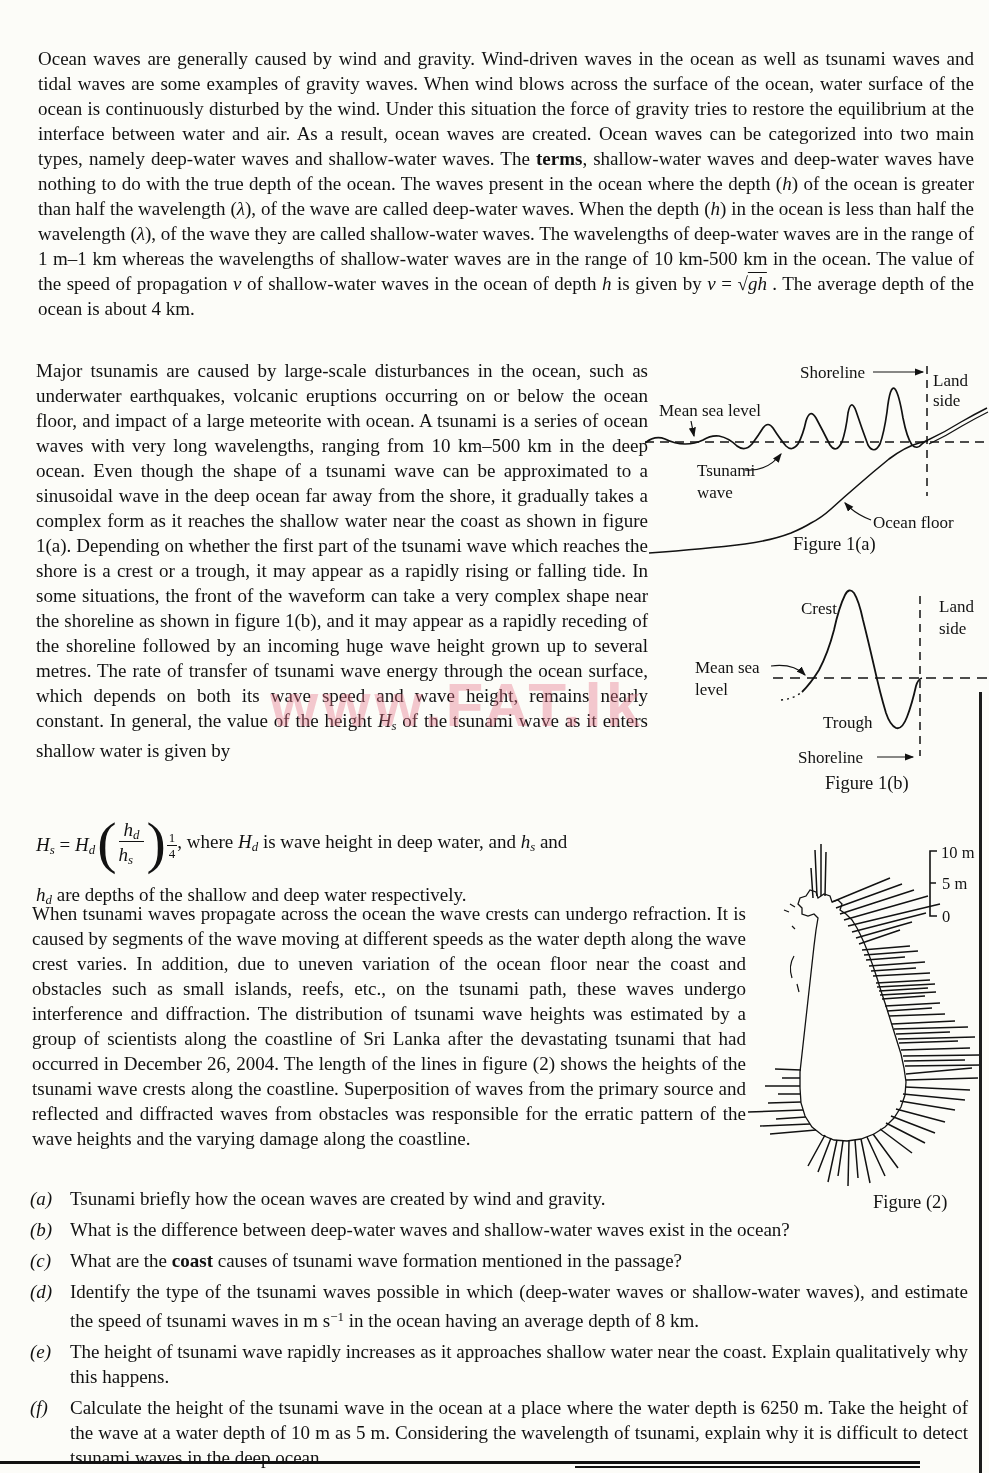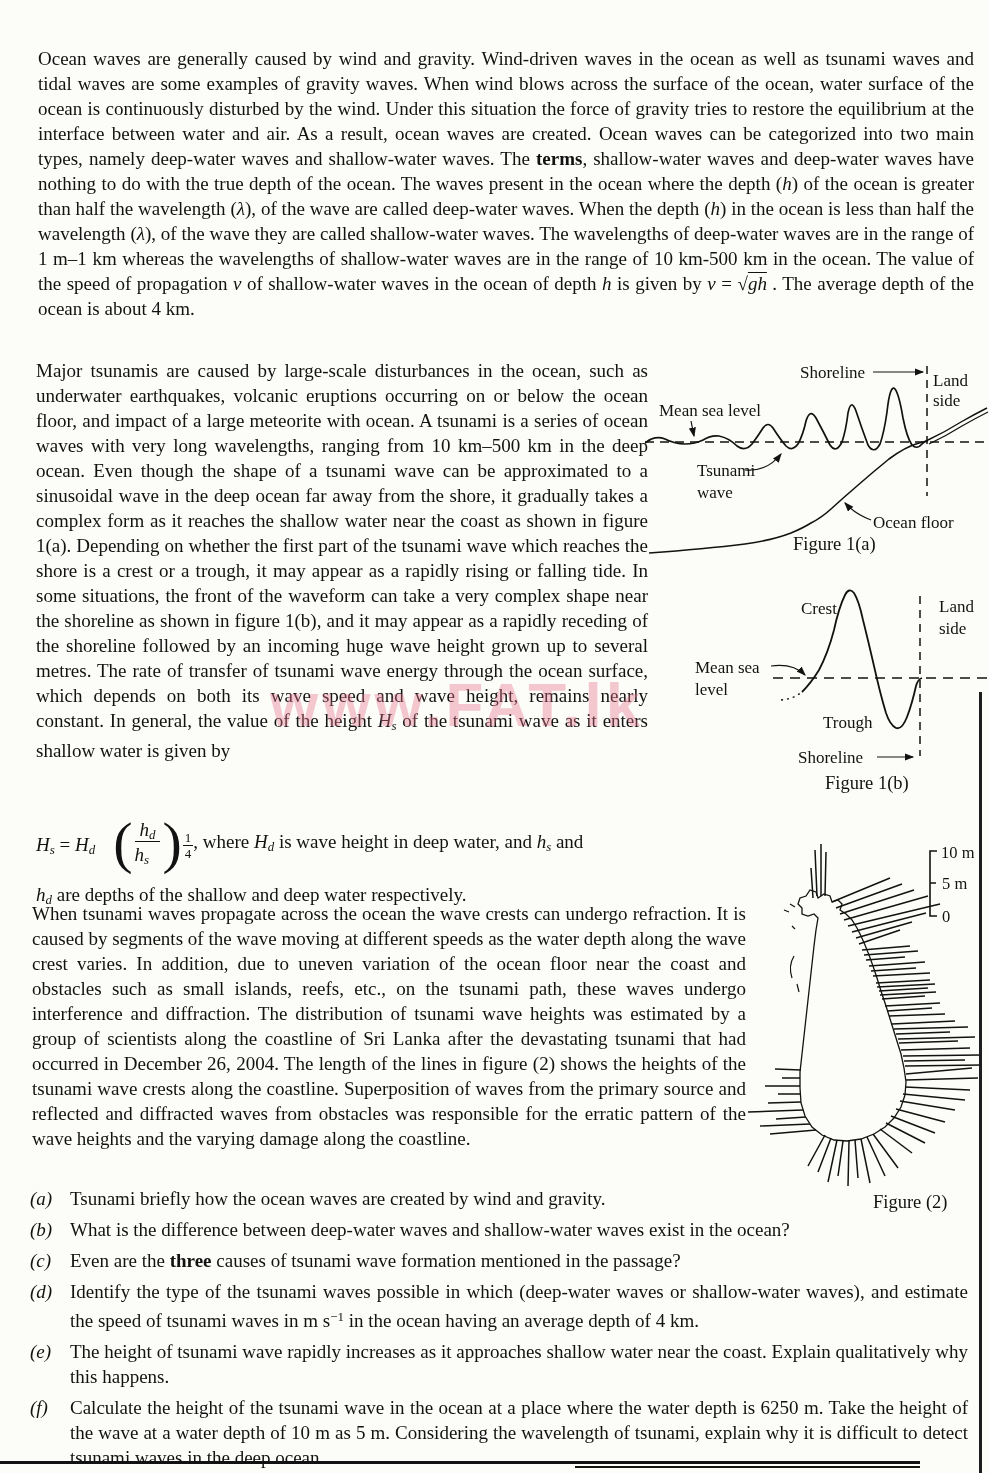--- a/index.html
+++ b/index.html
@@ -18,21 +18,21 @@
   .para2{left:36px; top:358px; width:612px;}
   .formula-block{left:36px; top:806px; width:660px;}
   .para3{left:32px; top:901px; width:714px;}
   .questions{left:30px; top:1186px; width:938px;}
   .q-row{display:grid; grid-template-columns:40px 1fr; margin-bottom:6px;}
   .q-label{font-style:italic;}
   .q-text{text-align:justify;}
   .ssub{font-size:0.68em; vertical-align:-0.25em; font-style:italic;}
   .ssup{font-size:0.68em; vertical-align:0.5em;}
   
-  .math-row{display:inline-block; vertical-align:middle; margin-right:18px;}
+  .math-row{display:inline-block; vertical-align:middle; margin-right:2px;}
   .bigparen{font-size:58px; font-weight:normal; vertical-align:middle; line-height:0; position:relative; top:-3px;}
   .frac{display:inline-block; vertical-align:middle; text-align:left; line-height:1.15; padding:0 2px; position:relative; top:-2px;}
   .frac .num{border-bottom:1.6px solid #111; padding:0 5px 1px 5px;}
   .frac .den{padding-top:2px;}
   .exp{display:inline-block; vertical-align:26px; font-size:13px; line-height:1.05; text-align:center; margin-left:1px;}
   .exp .ed{border-top:1.2px solid #111; padding:0 2px;}
   .formula-inline{display:inline-block; vertical-align:middle; height:76px; line-height:76px; white-space:nowrap;}
   .formula-inline > *{vertical-align:middle; line-height:normal; display:inline-block;}
   
   .watermark{
@@ -152,25 +152,25 @@
     <div class="q-row">
       <span class="q-label">(a)</span>
       <span class="q-text"><span>Tsunami briefly how the ocean waves are created by wind and gravity.</span></span>
     </div>
     <div class="q-row">
       <span class="q-label">(b)</span>
       <span class="q-text"><span>What is the difference between deep-water waves and shallow-water waves exist in the ocean?</span></span>
     </div>
     <div class="q-row">
       <span class="q-label">(c)</span>
-      <span class="q-text"><span>Even are the </span><span style="font-weight: bold;">three</span><span> causes of tsunami wave formation mentioned in the passage?</span></span>
+      <span class="q-text"><span>What are the </span><span style="font-weight: bold;">coast</span><span> causes of tsunami wave formation mentioned in the passage?</span></span>
     </div>
     <div class="q-row">
       <span class="q-label">(d)</span>
-      <span class="q-text"><span>Identify the type of the tsunami waves possible in which (deep-water waves or shallow-water waves), and estimate the speed of tsunami waves in m s</span><span class="ssup">−1</span><span> in the ocean having an average depth of 4 km.</span></span>
+      <span class="q-text"><span>Identify the type of the tsunami waves possible in which (deep-water waves or shallow-water waves), and estimate the speed of tsunami waves in m s</span><span class="ssup">−1</span><span> in the ocean having an average depth of 8 km.</span></span>
     </div>
     <div class="q-row">
       <span class="q-label">(e)</span>
       <span class="q-text"><span>The height of tsunami wave rapidly increases as it approaches shallow water near the coast. Explain qualitatively why this happens.</span></span>
     </div>
     <div class="q-row">
       <span class="q-label">(f)</span>
       <span class="q-text"><span>Calculate the height of the tsunami wave in the ocean at a place where the water depth is 6250 m. Take the height of the wave at a water depth of 10 m as 5 m. Considering the wavelength of tsunami, explain why it is difficult to detect tsunami waves in the deep ocean.</span></span>
     </div>
   </div>

